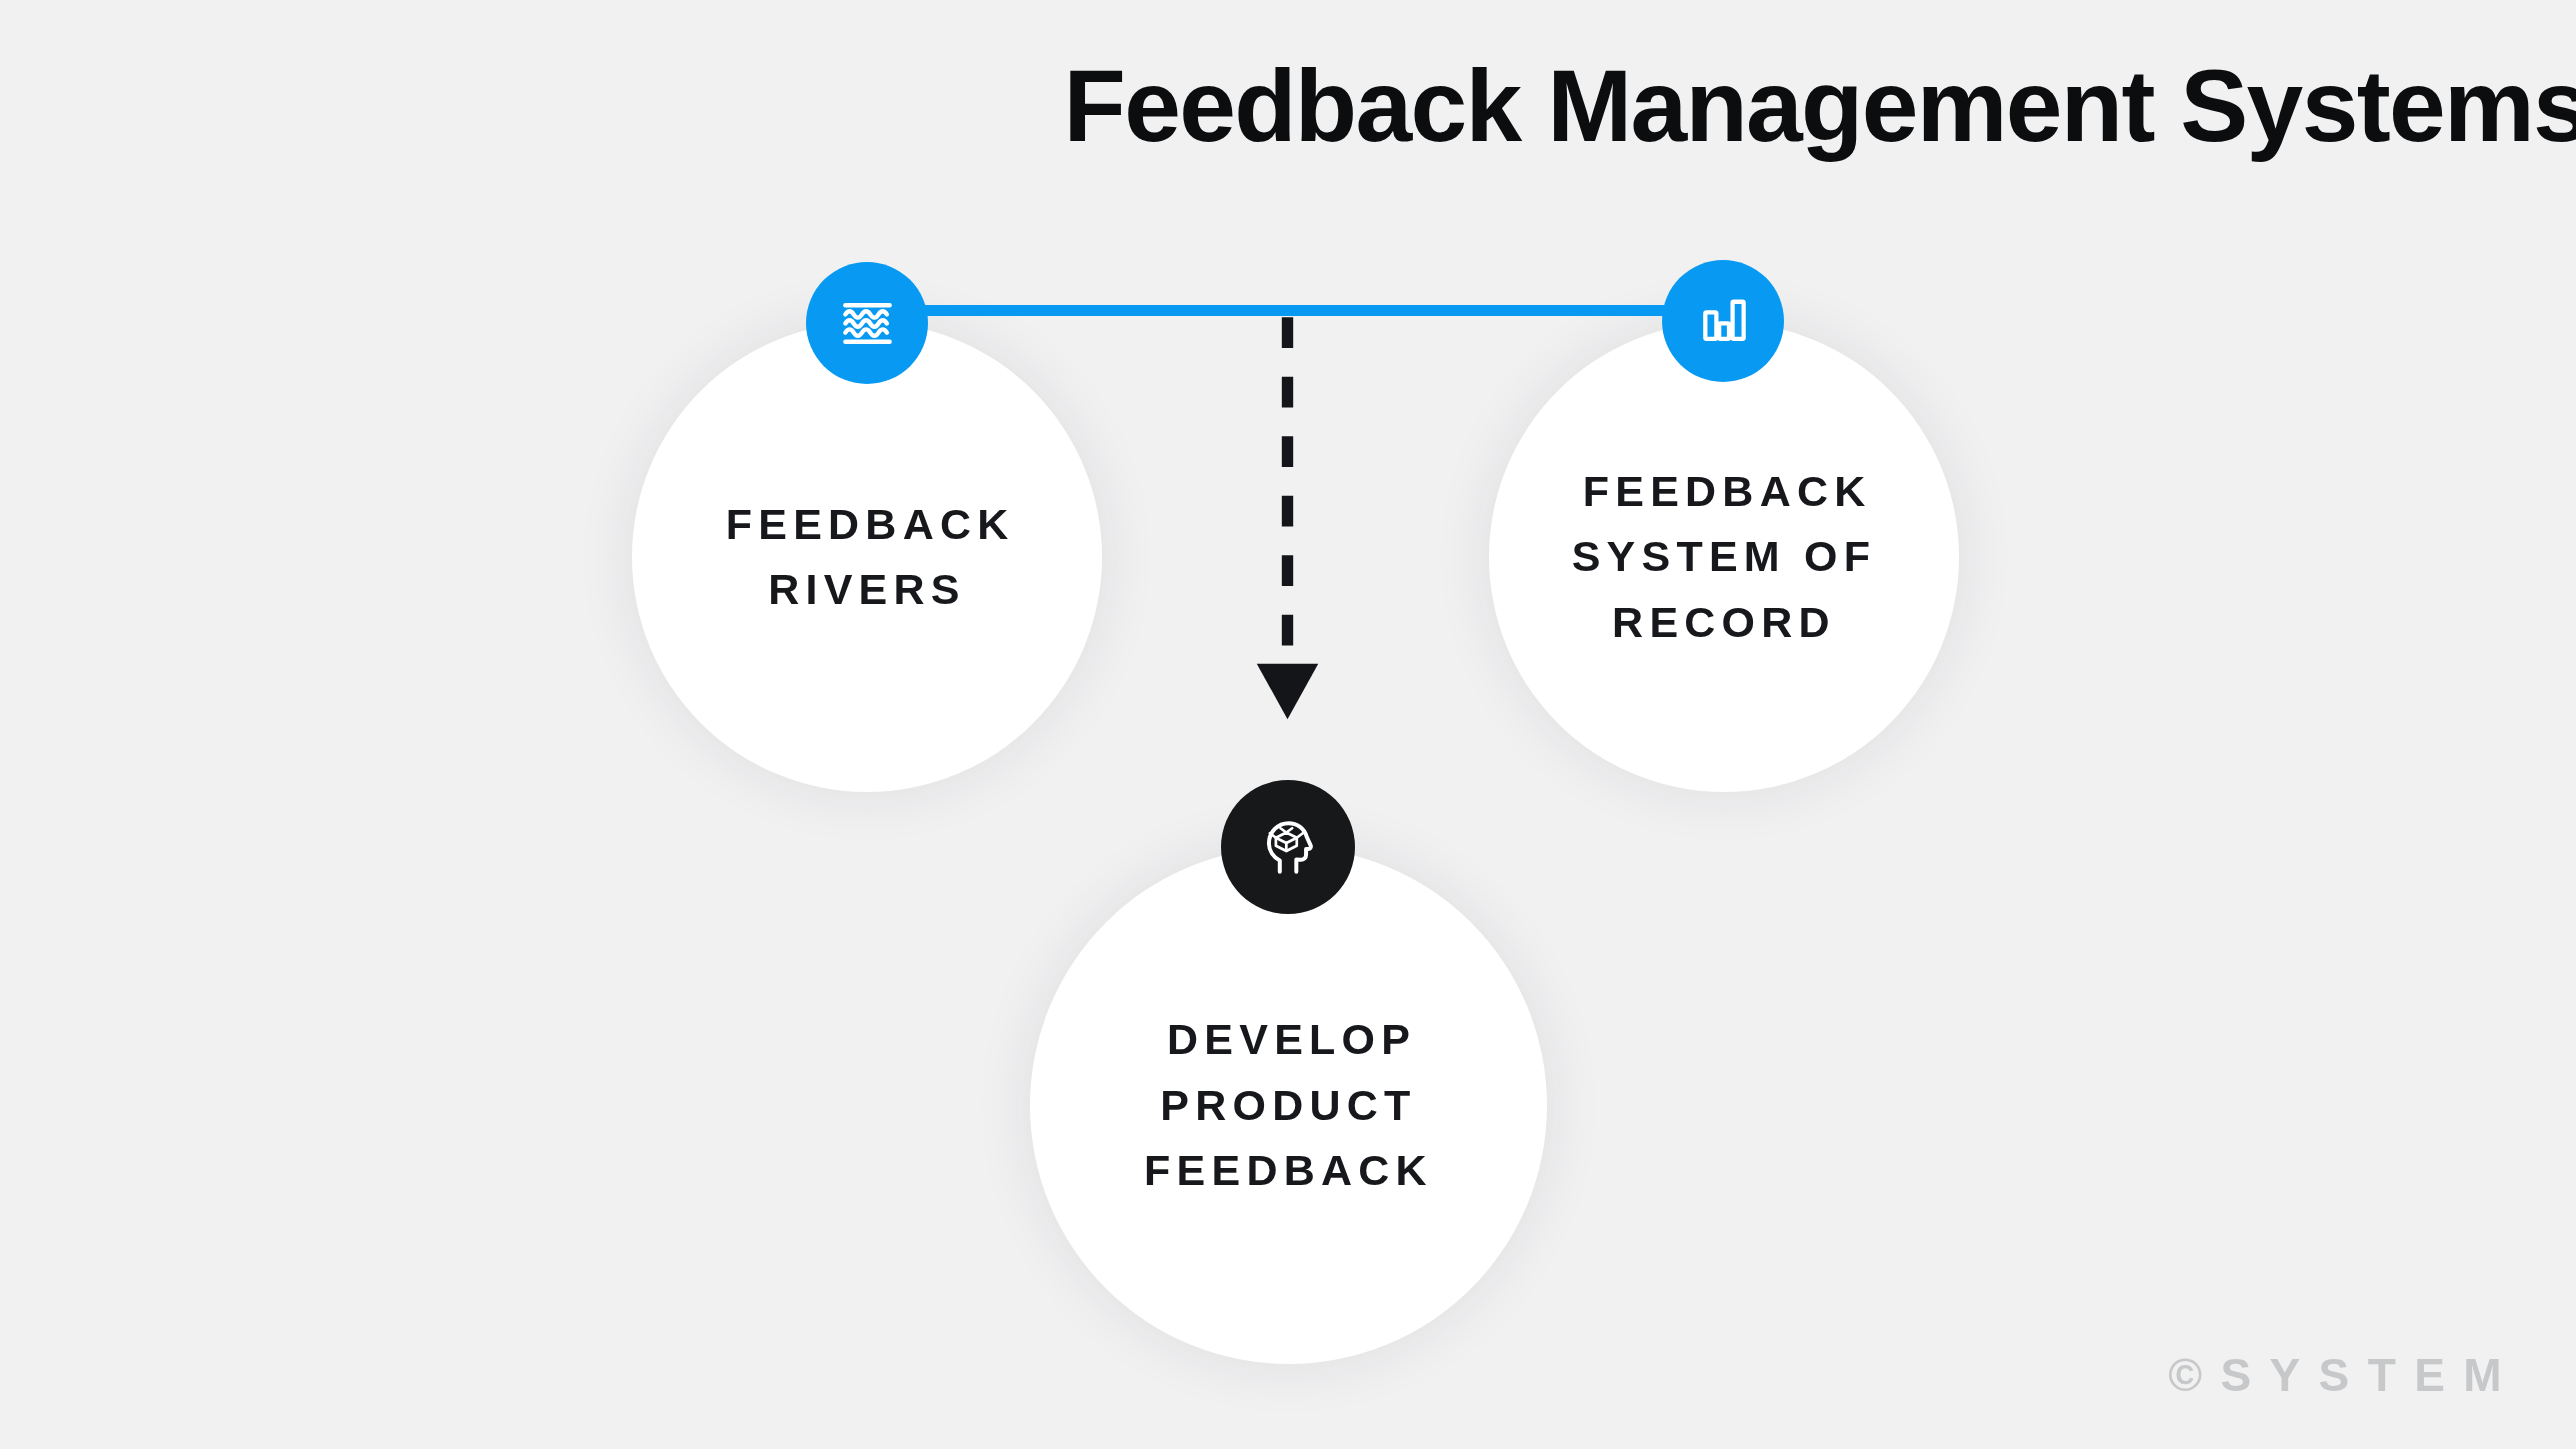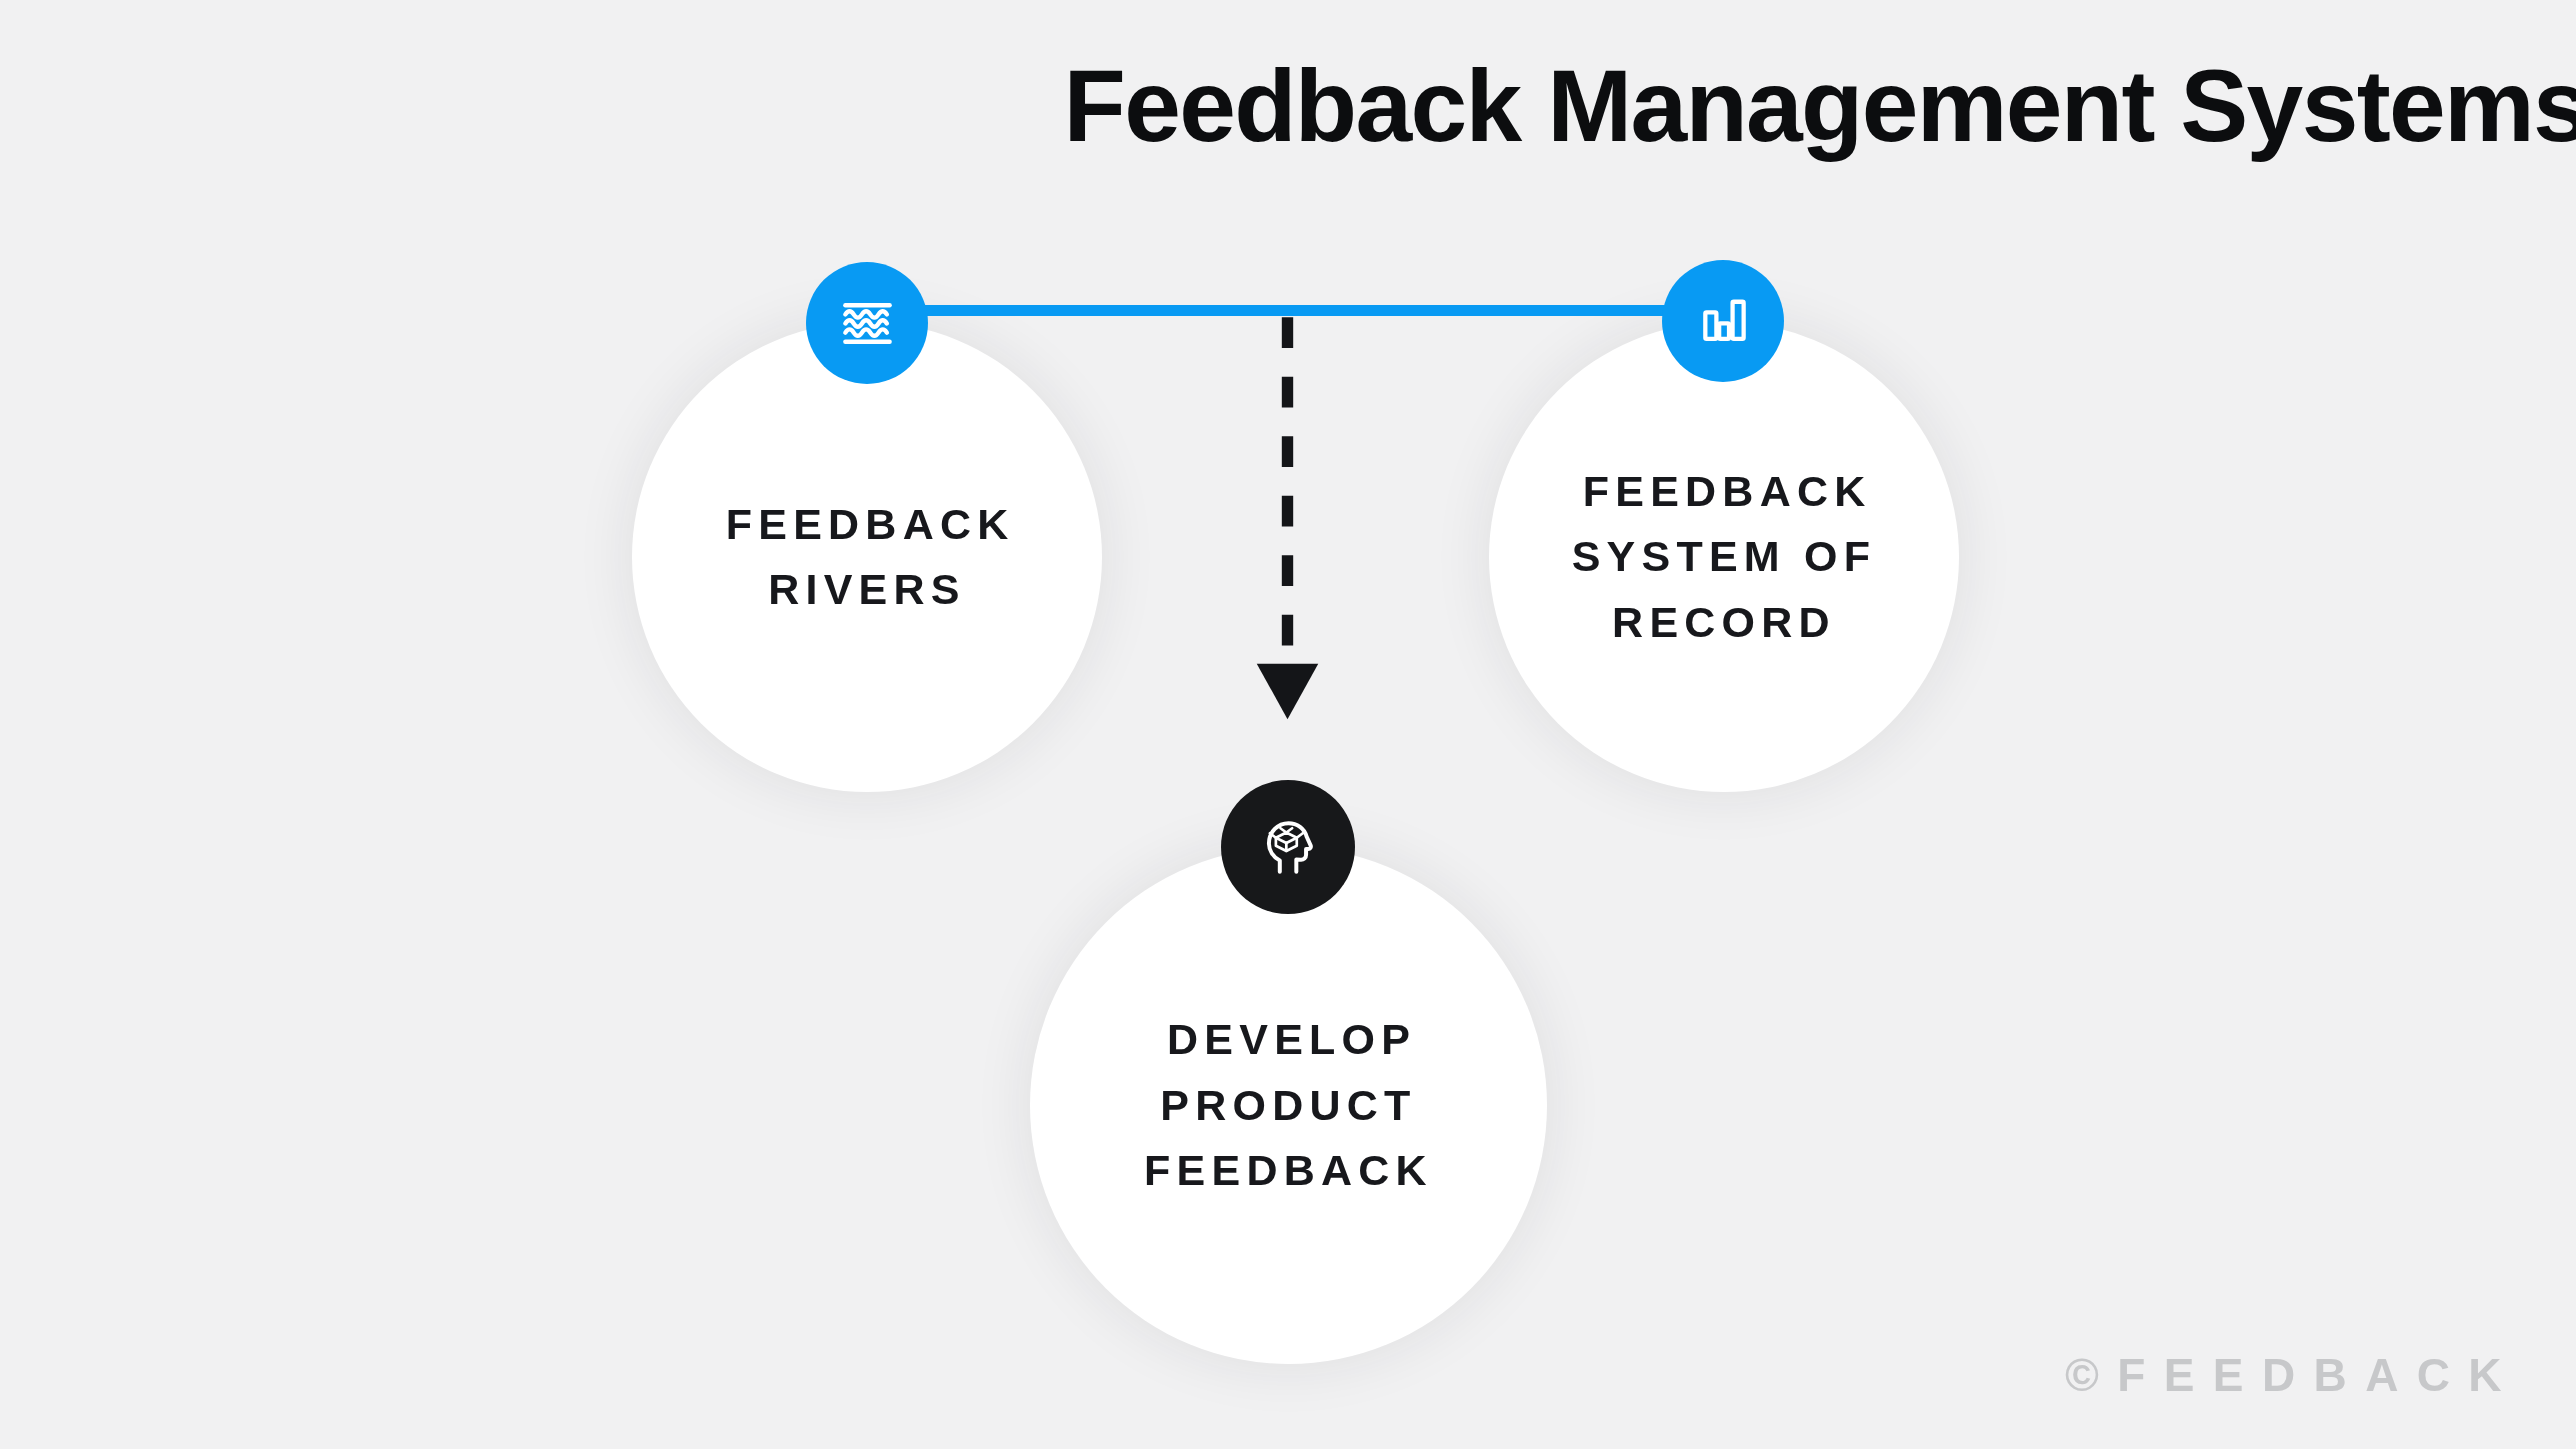--- a/index.html
+++ b/index.html
@@ -152,16 +152,16 @@
         <path d="M35.5,38.8 V48 L47.5,54 L59.5,48 V38.8"></path>
         <path d="M47.5,44.8 V54"></path>
         <path d="M35.5,38.8 L28.6,33.6"></path>
         <path d="M59.5,38.8 L66.4,33.6"></path>
         <path d="M47.5,32.8 L40.8,27.9"></path>
         <path d="M47.5,32.8 L54.2,27.9"></path>
       </g>
     </svg>
   </div>
 
-  <div class="watermark">©FEEDBACK</div>
+  <div class="watermark">©SYSTEM</div>
 
 </div>
 
 
 </body></html>

